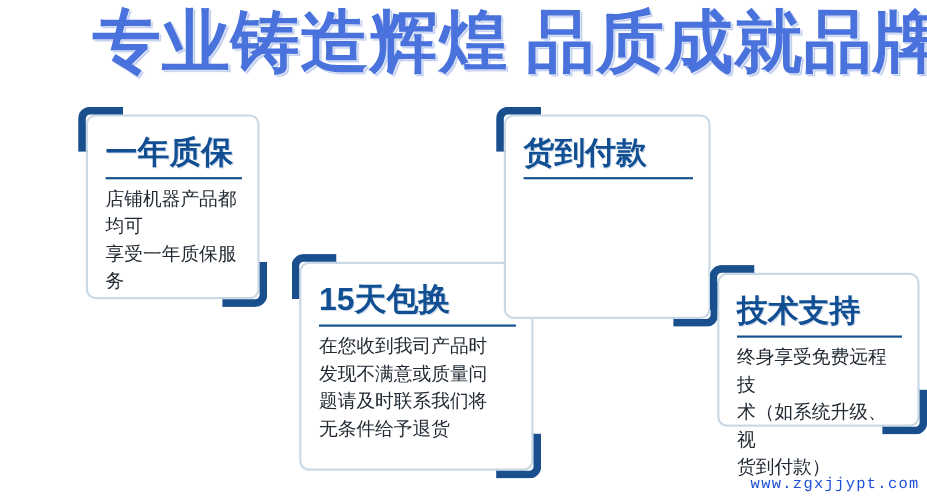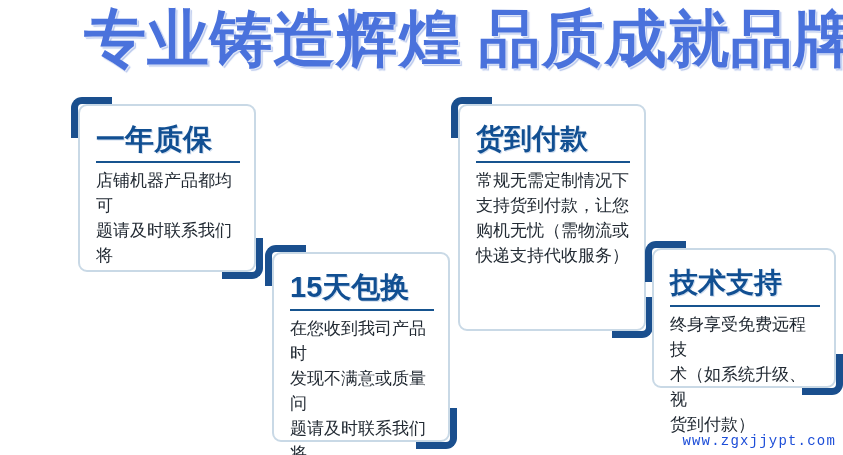--- a/index.html
+++ b/index.html
@@ -103,23 +103,23 @@
   .card-body {
     font-family: "Liberation Sans", "DejaVu Sans", sans-serif;
     font-size: 17px;
     line-height: 25px;
     color: #222a33;
     letter-spacing: 0px;
     white-space: pre-line;
   }
 
   
-  #card-warranty   { left: 78px;  top: 104px; width: 178px; height: 168px; }
-  #card-exchange   { left: 272px; top: 252px; width: 178px; height: 190px; }
-  #card-cod        { left: 458px; top: 104px; width: 188px; height: 227px; }
+  #card-warranty   { left: 78px;  top: 104px; width: 158px; height: 168px; }
+  #card-exchange   { left: 272px; top: 238px; width: 213px; height: 190px; }
+  #card-cod        { left: 458px; top: 104px; width: 188px; height: 186px; }
   #card-support    { left: 652px; top: 248px; width: 184px; height: 140px; }
 
   #card-cod .card-title,
   #card-support .card-title { font-size: 28px; }
 
   #watermark {
     position: absolute;
     right: 7px;
     bottom: 6px;
     font-family: "Liberation Mono", "DejaVu Sans Mono", monospace;
@@ -136,21 +136,21 @@
   <div id="banner-title">专业铸造辉煌 品质成就品牌</div>
 </div>
 
 <div class="card" id="card-warranty">
   <span class="corner tl"></span>
   <span class="corner br"></span>
   <div class="card-inner">
     <div class="card-title">一年质保</div>
     <div class="card-rule"></div>
     <div class="card-body">店铺机器产品都均可
-题请及时联系我们将</div>
+享受一年质保服务</div>
   </div>
 </div>
 
 <div class="card" id="card-exchange">
   <span class="corner tl"></span>
   <span class="corner br"></span>
   <div class="card-inner">
     <div class="card-title">15天包换</div>
     <div class="card-rule"></div>
     <div class="card-body">在您收到我司产品时
@@ -159,24 +159,20 @@
 无条件给予退货</div>
   </div>
 </div>
 
 <div class="card" id="card-cod">
   <span class="corner tl"></span>
   <span class="corner br"></span>
   <div class="card-inner">
     <div class="card-title">货到付款</div>
     <div class="card-rule"></div>
-    <div class="card-body">常规无需定制情况下
-支持货到付款，让您
-购机无忧（需物流或
-快递支持代收服务）</div>
   </div>
 </div>
 
 <div class="card" id="card-support">
   <span class="corner tl"></span>
   <span class="corner br"></span>
   <div class="card-inner">
     <div class="card-title">技术支持</div>
     <div class="card-rule"></div>
     <div class="card-body">终身享受免费远程技

